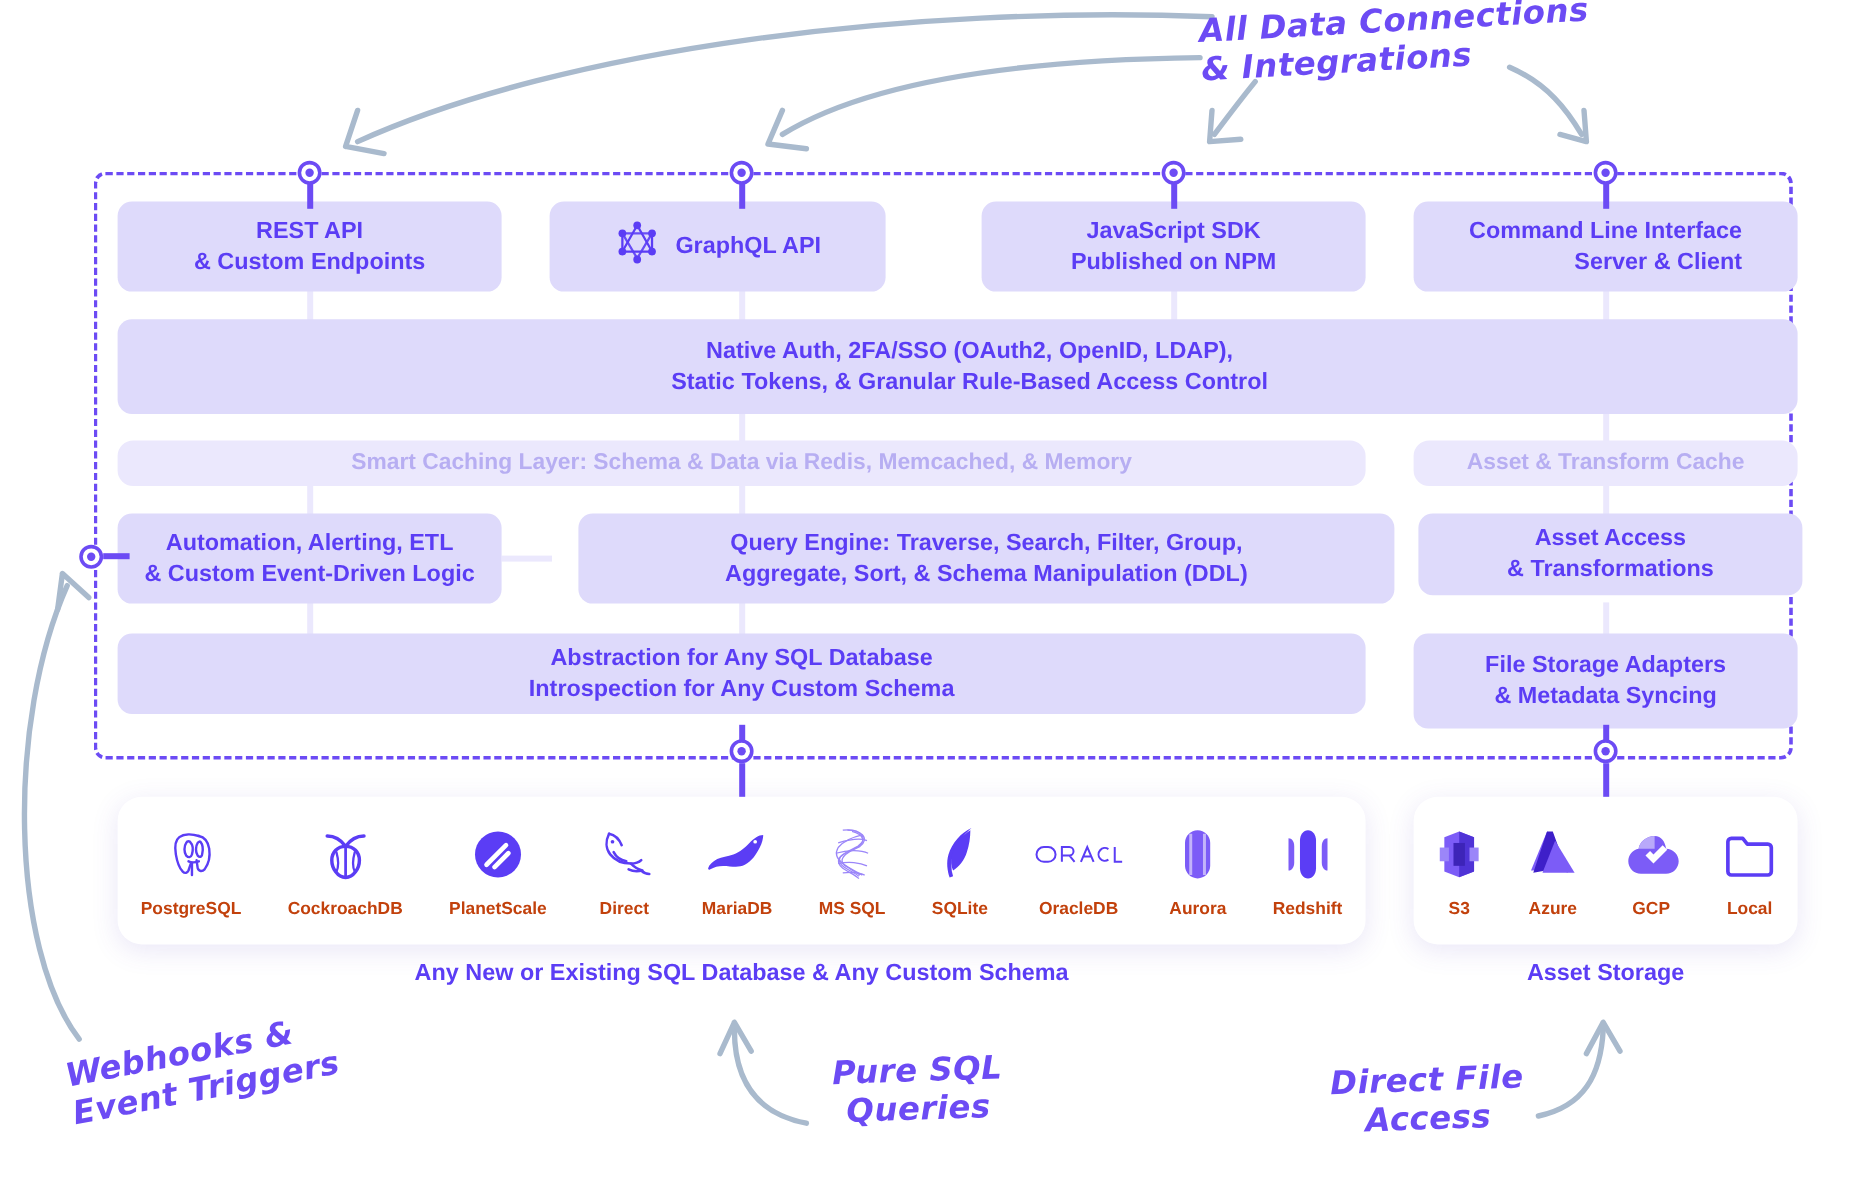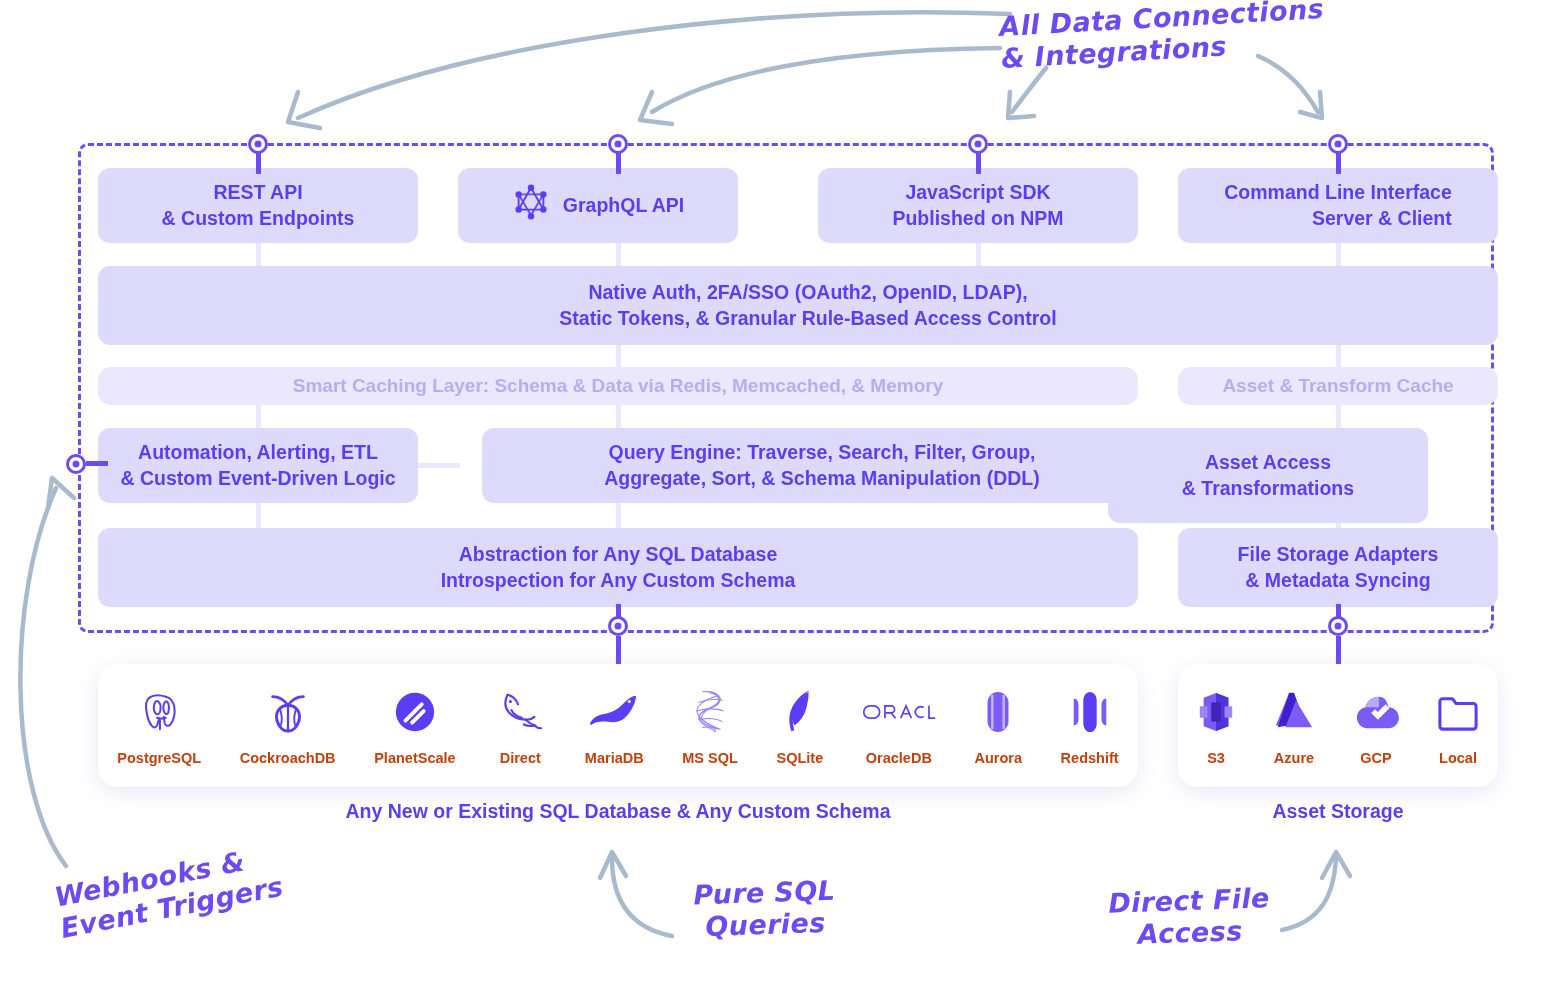--- a/index.html
+++ b/index.html
@@ -277,26 +277,26 @@
   </div>
 
   <div class="box" style="left:98px; top:428px; width:320px; height:75px;">
     <span class="txt">Automation, Alerting, ETL
 &amp; Custom Event-Driven Logic</span>
   </div>
   <div class="box" style="left:458px; top:428px; width:680px; height:75px;margin-left:24px;">
     <span class="txt">Query Engine: Traverse, Search, Filter, Group,
 Aggregate, Sort, &amp; Schema Manipulation (DDL)</span>
   </div>
-  <div class="box" style="left:1108px;top:428px; width:320px; height:95px;">
+  <div class="box" style="left:1182px;top:428px; width:320px; height:68px;">
     <span class="txt">Asset Access
 &amp; Transformations</span>
   </div>
 
-  <div class="box" style="left:98px; top:528px; width:1040px; height:79px;">
+  <div class="box" style="left:98px; top:528px; width:1040px; height:67px;">
     <span class="txt">Abstraction for Any SQL Database
 Introspection for Any Custom Schema</span>
   </div>
   <div class="box" style="left:1178px;top:528px; width:320px; height:79px;">
     <span class="txt">File Storage Adapters
 &amp; Metadata Syncing</span>
   </div>
 
   <div class="card" style="left:98px; top:664px; width:1040px; height:123px;">
     <div class="logos" id="db-logos" style="gap:0; width:100%; justify-content:space-around;">

